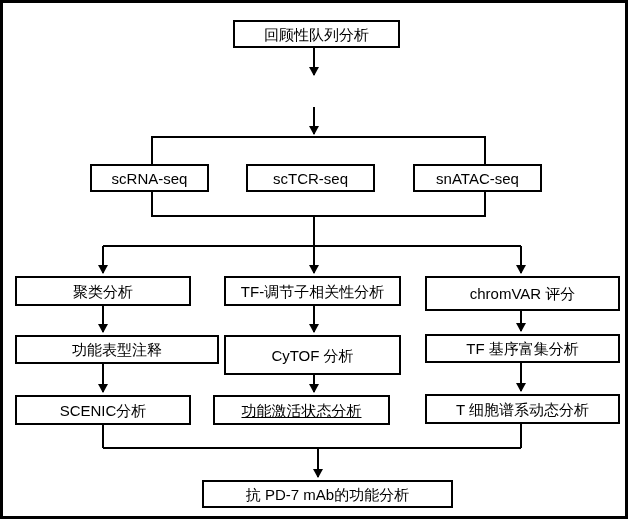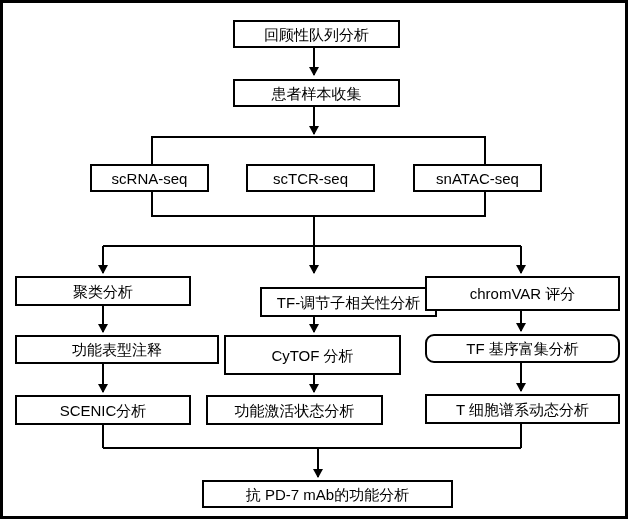--- a/index.html
+++ b/index.html
@@ -60,41 +60,40 @@
 
       <line x1="100" y1="422" x2="100" y2="445"></line>
       <line x1="518" y1="421" x2="518" y2="445"></line>
       <line x1="100" y1="445" x2="518" y2="445"></line>
       <line x1="315" y1="445" x2="315" y2="474" marker-end="url(#ah)"></line>
     </g>
   </svg>
 
   <div class="node" style="left:230px;top:17px;width:167px;height:28px;">回顾性队列分析</div>
 
-  <div class="node" style="left:230px;top:76px;width:167px;height:28px;">患者样本收集</div>
 
   <div class="node" style="left:243px;top:161px;width:129px;height:28px;">scTCR-seq</div>
 
   <div class="node" style="left:87px;top:161px;width:119px;height:28px;">scRNA-seq</div>
 
   <div class="node" style="left:12px;top:273px;width:176px;height:30px;">聚类分析</div>
 
   <div class="node" style="left:410px;top:161px;width:129px;height:28px;">snATAC-seq</div>
 
-  <div class="node" style="left:221px;top:284px;width:177px;height:30px;margin-left:36px;">TF-调节子相关性分析</div>
+  <div class="node" style="left:221px;top:273px;width:177px;height:30px;">TF-调节子相关性分析</div>
 
   <div class="node" style="left:422px;top:273px;width:195px;height:35px;">chromVAR 评分</div>
 
   <div class="node" style="left:12px;top:332px;width:204px;height:29px;">功能表型注释</div>
 
   <div class="node" style="left:221px;top:332px;width:177px;height:40px;">CyTOF 分析</div>
 
-  <div class="node" style="left:422px;top:331px;width:195px;height:29px;border-radius:9px;">TF 基序富集分析</div>
+  <div class="node" style="left:422px;top:331px;width:195px;height:29px;">TF 基序富集分析</div>
 
   <div class="node" style="left:12px;top:392px;width:176px;height:30px;">SCENIC分析</div>
 
-  <div class="node" style="left:203px;top:392px;width:177px;height:30px;">功能激活状态分析</div>
+  <div class="node" style="left:210px;top:392px;width:177px;height:30px;text-decoration:underline;">功能激活状态分析</div>
 
   <div class="node" style="left:422px;top:391px;width:195px;height:30px;">T 细胞谱系动态分析</div>
 
   <div class="node" style="left:199px;top:477px;width:251px;height:28px;">抗 PD-7 mAb的功能分析</div>
 
 </div>
 
 </body></html>

